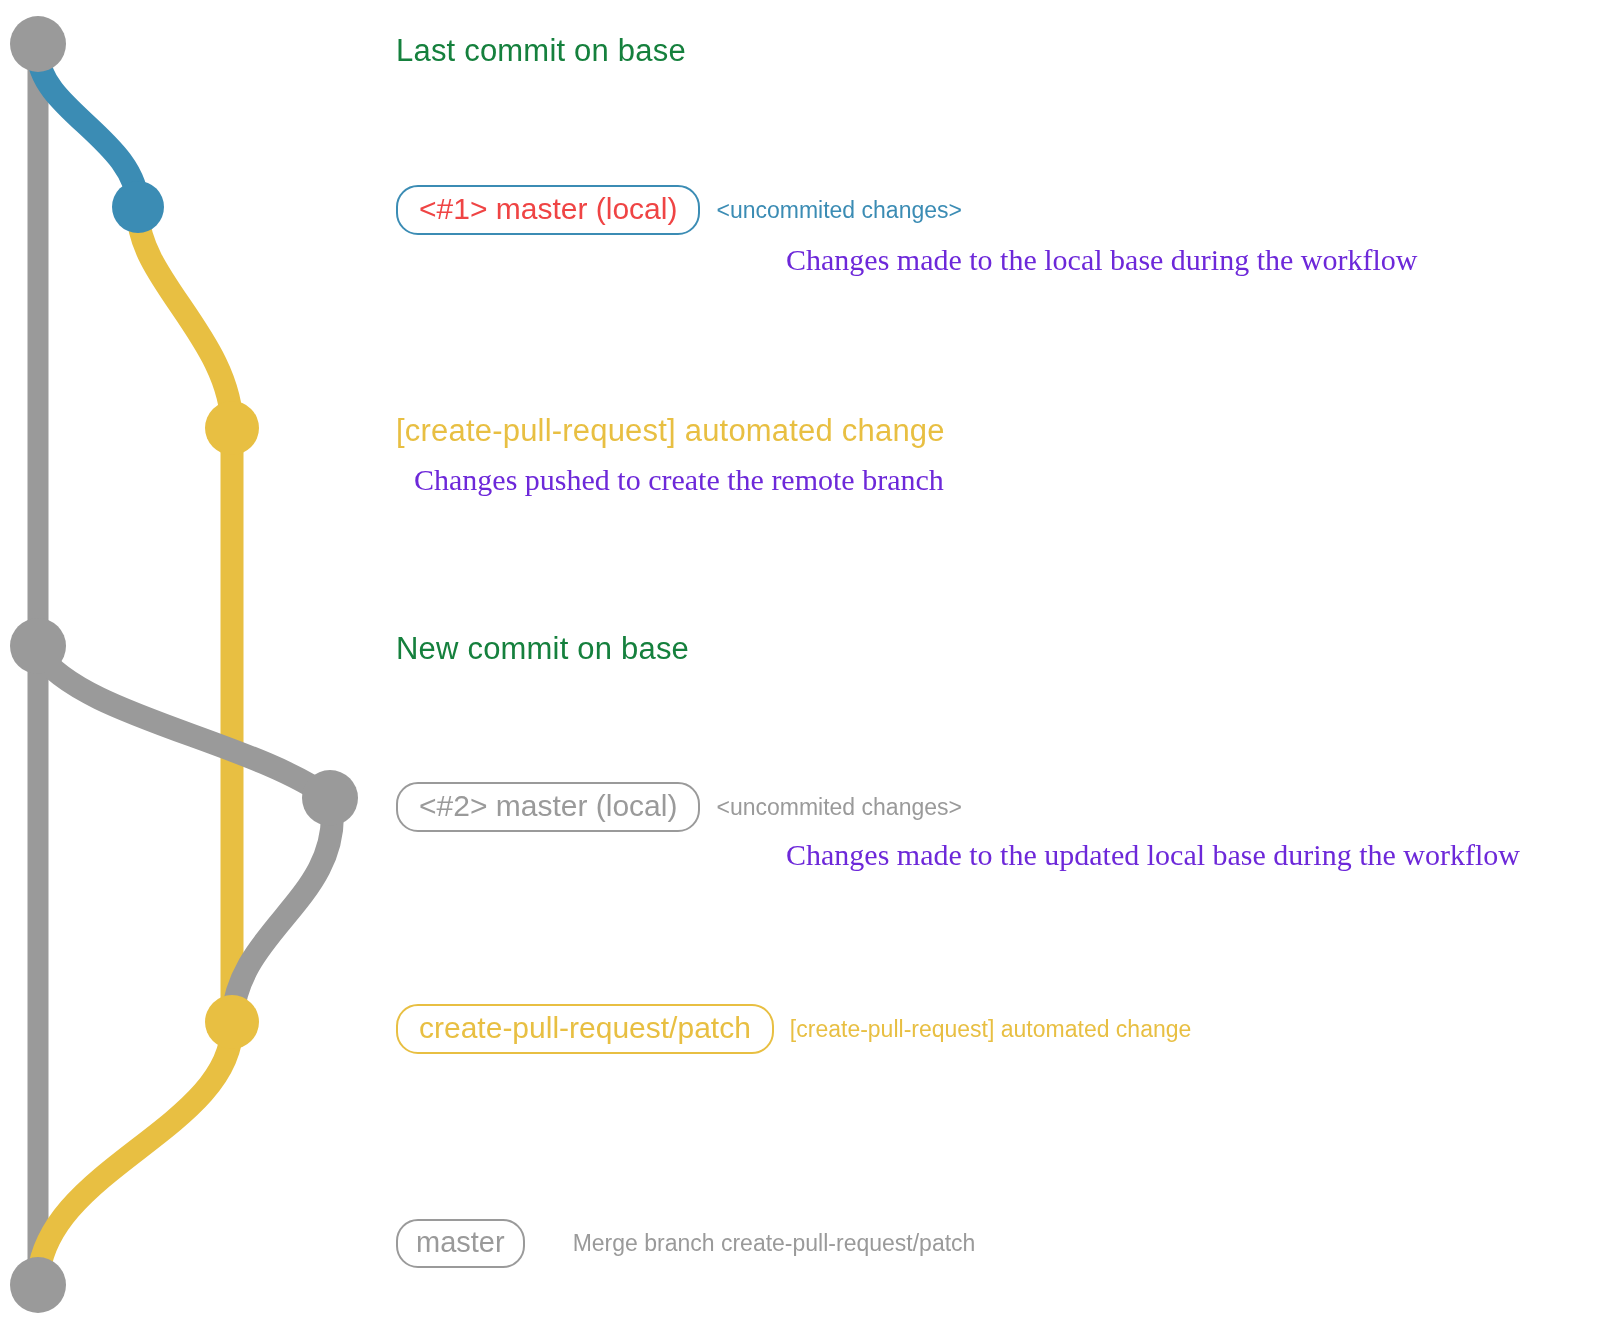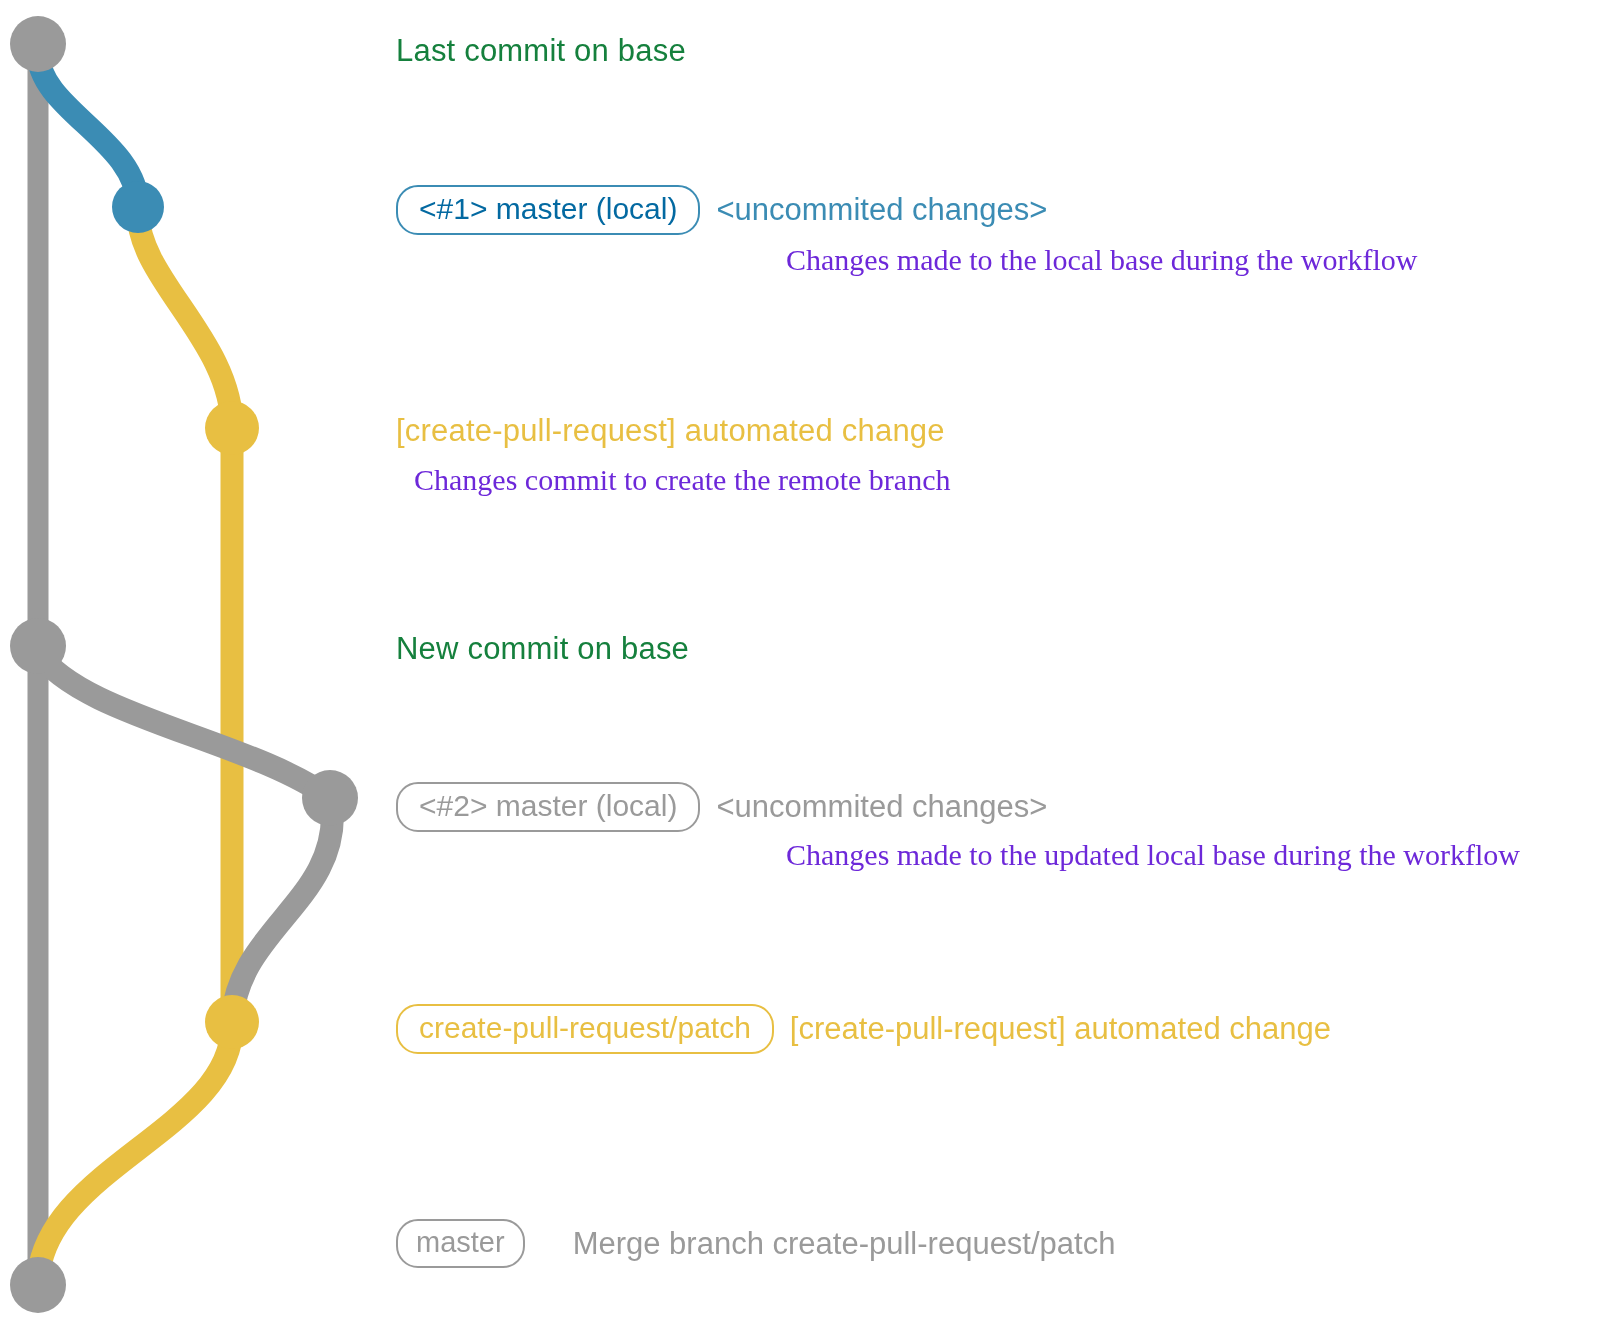--- a/index.html
+++ b/index.html
@@ -45,27 +45,27 @@
     display: inline-block;
     border: 2px solid #9a9a9a;
     border-radius: 22px;
     padding: 7px 21px 9px 21px;
     font-family: "Liberation Sans", sans-serif;
     font-size: 30px;
     line-height: 1;
     color: #9a9a9a;
     background: #ffffff;
   }
-  .badge.blue   { border-color: #3b8cb4; color: #0369a1; }
+  .badge.blue   { border-color: #3b8cb4; color: #ef4444; }
   .badge.yellow { border-color: #e8bf42; color: #e8bf42; }
   .badge.small  { font-size: 29px; padding: 7px 18px 9px 18px; }
 
   .msg {
     font-family: "Liberation Sans", sans-serif;
-    font-size: 31px;
+    font-size: 23px;
     color: #9a9a9a;
     margin-left: 16px;
   }
   .msg.blue   { color: #3b8cb4; }
   .msg.yellow { color: #e8bf42; }
 
   .desc {
     position: absolute;
     font-family: "Liberation Serif", serif;
     font-size: 30px;
@@ -110,21 +110,21 @@
 
   <div class="row" style="left:396px; top:185px;">
     <span class="badge blue">&lt;#1&gt; master (local)</span>
     <span class="msg blue">&lt;uncommited changes&gt;</span>
   </div>
   <div class="desc" style="left:786px; top:243px;">Changes made to the local base during the workflow</div>
 
   <div class="row" style="left:396px; top:413px;">
     <span class="plain-title yellow">[create-pull-request] automated change</span>
   </div>
-  <div class="desc" style="left:414px; top:463px;">Changes commit to create the remote branch</div>
+  <div class="desc" style="left:414px; top:463px;">Changes pushed to create the remote branch</div>
 
   <div class="row" style="left:396px; top:631px;">
     <span class="plain-title">New commit on base</span>
   </div>
 
   <div class="row" style="left:396px; top:782px;">
     <span class="badge">&lt;#2&gt; master (local)</span>
     <span class="msg">&lt;uncommited changes&gt;</span>
   </div>
   <div class="desc" style="left:786px; top:838px;">Changes made to the updated local base during the workflow</div>

